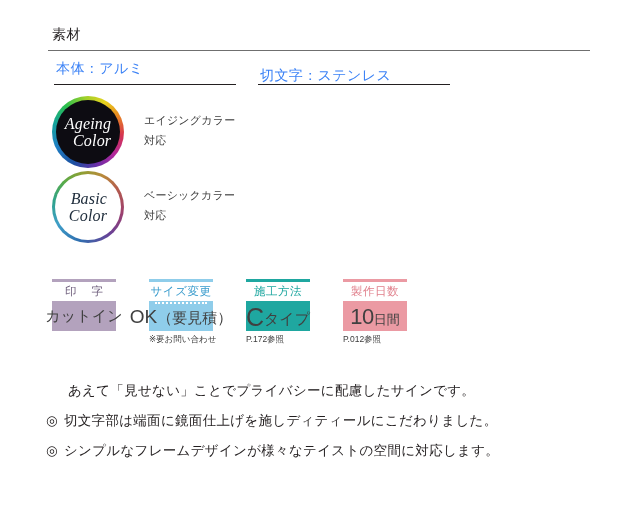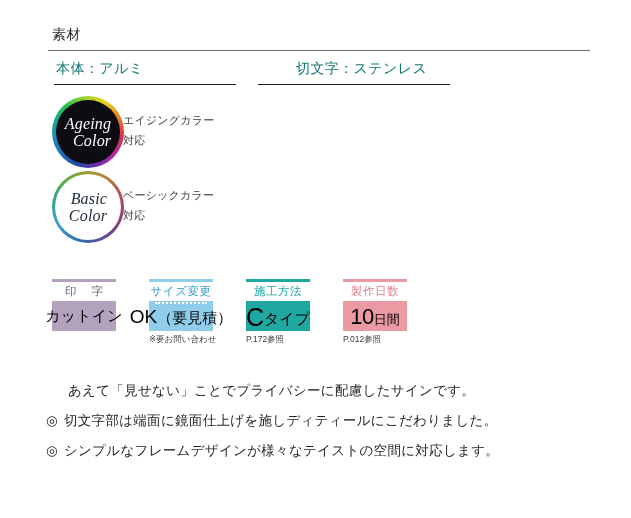--- a/index.html
+++ b/index.html
@@ -43,25 +43,25 @@
     left: 0;
     top: 58px;
     width: 631px;
     height: 32px;
   }
   .mat-cell {
     position: absolute;
     font-size: 14px;
     line-height: 20px;
     letter-spacing: 0.4px;
-    color: #0f766e;
+    color: #3b82f6;
     white-space: nowrap;
   }
   .mat-cell.body   { left: 56px; top: 0; }
-  .mat-cell.letter { left: 260px; top: 0; margin-left: 36px; }
+  .mat-cell.letter { left: 260px; top: 7px; }
   .mat-underline {
     position: absolute;
     height: 1.4px;
     background: #231f20;
     top: 26px;
   }
   .mat-underline.u1 { left: 54px;  width: 182px; }
   .mat-underline.u2 { left: 258px; width: 192px; }
 
   
@@ -122,21 +122,21 @@
     font-style: italic;
     font-size: 16px;
     line-height: 17px;
     letter-spacing: 0.2px;
   }
   .badge.dark .badge-text  { color: #ffffff; }
   .badge.light .badge-text { color: #1d2b3a; }
 
   .badge-caption {
     position: absolute;
-    left: 75px;
+    left: 96px;
     top: 14px;
     font-size: 11px;
     line-height: 20px;
     color: #3c3c3c;
     letter-spacing: 0.2px;
     white-space: nowrap;
   }
 
   
   .spec-row {
@@ -169,21 +169,21 @@
     font-size: 11.5px;
     line-height: 19px;
     white-space: nowrap;
   }
   .spec-body {
     flex: 1;
     width: 100%;
     display: flex;
     align-items: center;
     justify-content: center;
-    color: #000000;
+    color: #404040;
     white-space: nowrap;
     text-align: right;
   }
   .spec-note {
     margin-top: 3px;
     font-size: 8.5px;
     line-height: 11px;
     color: #3c3c3c;
     white-space: nowrap;
   }

